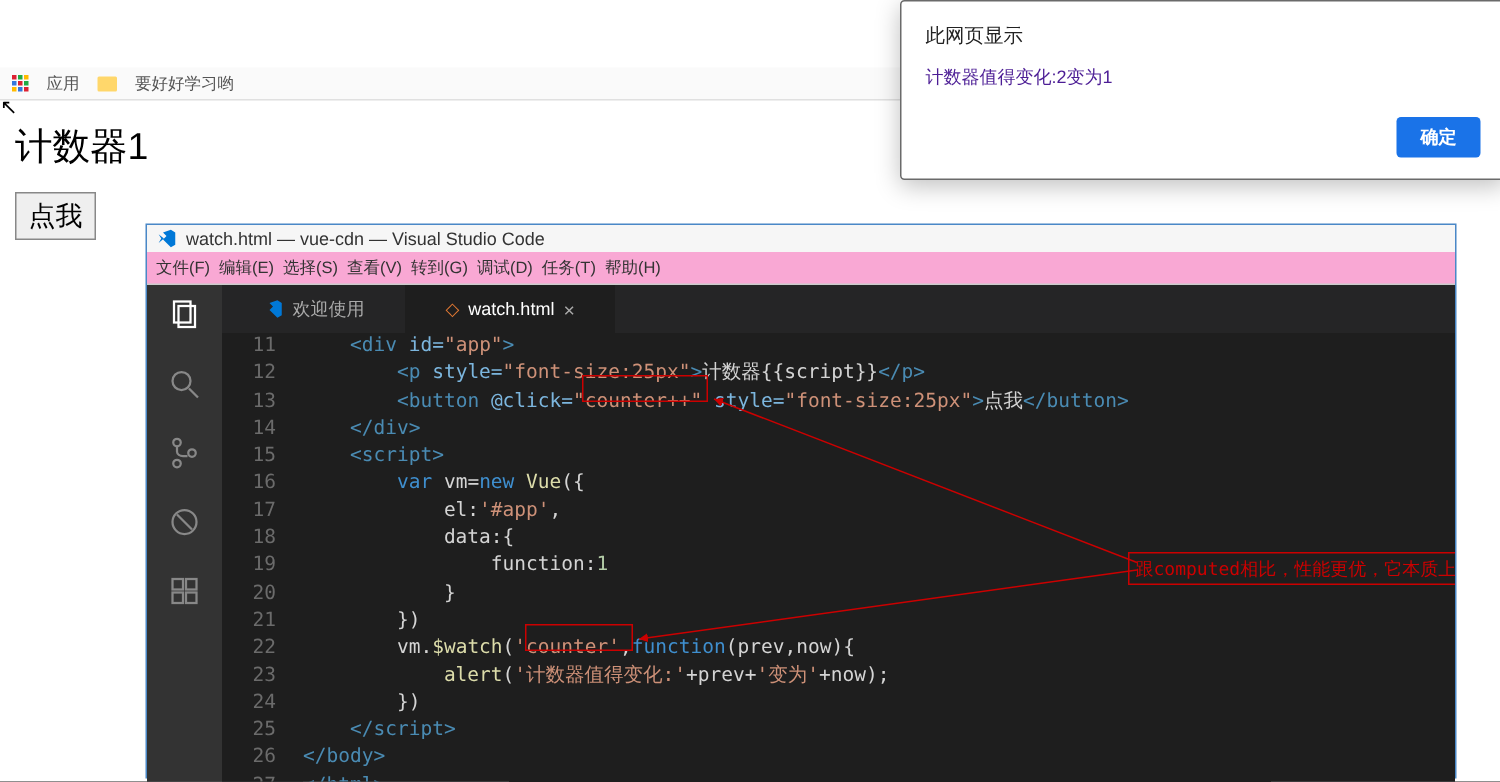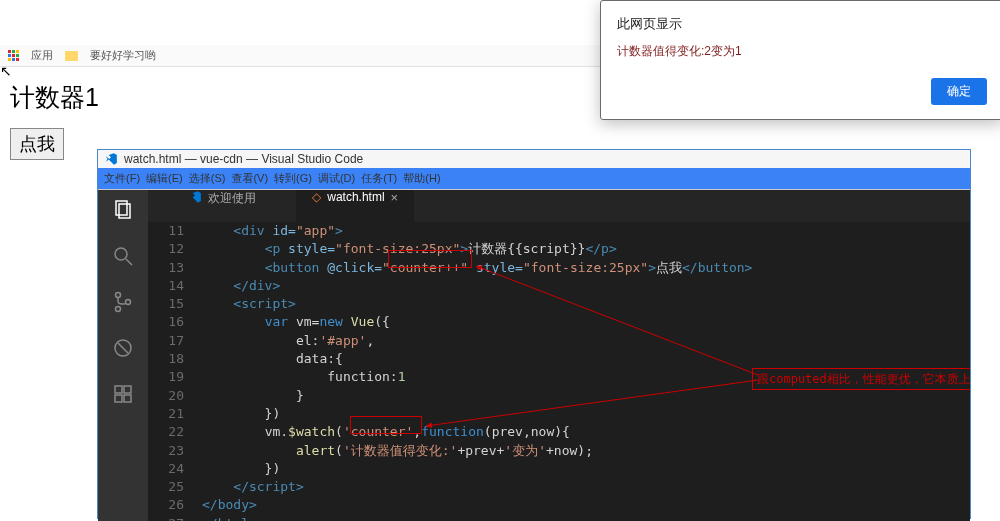--- a/index.html
+++ b/index.html
@@ -12,38 +12,38 @@
 .bm-apps span:nth-child(7){background:#fb0;} .bm-apps span:nth-child(8){background:#37d;} .bm-apps span:nth-child(9){background:#d23;}
 .bm-folder { background: #ffd76b; border-radius: 1px; width: 13px; height: 10px; margin-top: 1px; }
 
 .page-area { padding: 8px 10px 0 10px; }
 .counter-title { font-size: 25px; color: #000; font-weight: normal; margin-top: 6px; }
 .counter-btn { font-size: 18px; padding: 3px 8px; margin-top: 14px; background: #efefef; border: 1px solid #888; cursor: pointer; }
 .cursor-arrow { position: absolute; left: 0px; top: 63px; font-size: 14px; color: #000; pointer-events: none; }
 
 .alert { position: absolute; top: 0; left: 600px; width: 404px; background: #fff; border: 1px solid #6a6a6a; border-radius: 3px; box-shadow: 0 4px 16px rgba(0,0,0,0.25); padding: 14px 16px 14px 16px; }
 .alert-title { font-size: 13px; color: #222; }
-.alert-msg { font-size: 12px; color: #7f1d1d; margin-top: 10px; }
-.alert-btn { float: right; margin-top: 18px; background: #1a73e8; color: #fff; border: none; border-radius: 3px; padding: 5px 16px; font-size: 12px; cursor: pointer; }
+.alert-msg { font-size: 12px; color: #4c1d95; margin-top: 10px; }
+.alert-btn { float: right; margin-top: 18px; background: #1a73e8; color: #fff; border: none; border-radius: 3px; padding: 5px 16px; font-size: 12px; cursor: pointer; font-weight: bold; }
 .alert::after { content:""; display:block; clear:both; }
 
 .vscode { position: absolute; left: 97px; top: 149px; width: 874px; height: 370px; border: 1px solid #4a88c7; background: #f6f6f6; }
 .vs-title { display: flex; align-items: center; gap: 6px; padding: 2px 6px; font-size: 12px; color: #333; background: #f6f6f6; }
 .vs-logo { width: 14px; height: 14px; }
-.vs-menu { display: flex; gap: 6px; padding: 2px 6px; font-size: 11px; color: #333; background: #3b82f6; border-bottom: 1px solid #ccc; }
+.vs-menu { display: flex; gap: 6px; padding: 2px 6px; font-size: 11px; color: #333; background: #f9a8d4; border-bottom: 1px solid #ccc; }
 .vs-menu span { padding: 1px 0; }
 
 .vs-body { display: flex; height: calc(100% - 34px); background: #252526; }
 .vs-activity { width: 50px; background: #333333; display: flex; flex-direction: column; align-items: center; padding-top: 8px; gap: 22px; }
 .act-ic { width: 24px; height: 24px; color: #888; fill: none; stroke: #888; stroke-width: 1.5; cursor: pointer; }
 .act-ic.active { color: #fff; stroke: #fff; }
 
 .vs-main { flex: 1; display: flex; flex-direction: column; background: #1e1e1e; }
 .vs-tabs { display: flex; background: #252526; height: 32px; }
-.vs-tab { display: flex; align-items: flex-start; gap: 6px; padding: 0 16px; font-size: 12px; color: #aaa; cursor: pointer; margin-left: 24px; }
+.vs-tab { display: flex; align-items: center; gap: 6px; padding: 0 27px; font-size: 12px; color: #aaa; cursor: pointer; }
 .vs-tab.active { background: #1e1e1e; color: #fff; }
 .vs-tab-icon { width: 14px; height: 14px; }
 .vs-tab-close { color: #aaa; font-size: 13px; }
 
 .editor { flex: 1; display: flex; font-family: Consolas, monospace; font-size: 13px; line-height: 18.3px; position: relative; overflow: hidden; }
 .gutter { width: 54px; text-align: right; padding-right: 18px; color: #6b6b6b; background: #1e1e1e; }
 .code { flex: 1; white-space: pre; color: #d4d4d4; position: relative; }
 .tag { color: #4a8bb3; }
 .attr { color: #7cb6de; }
 .str { color: #ce9178; }

